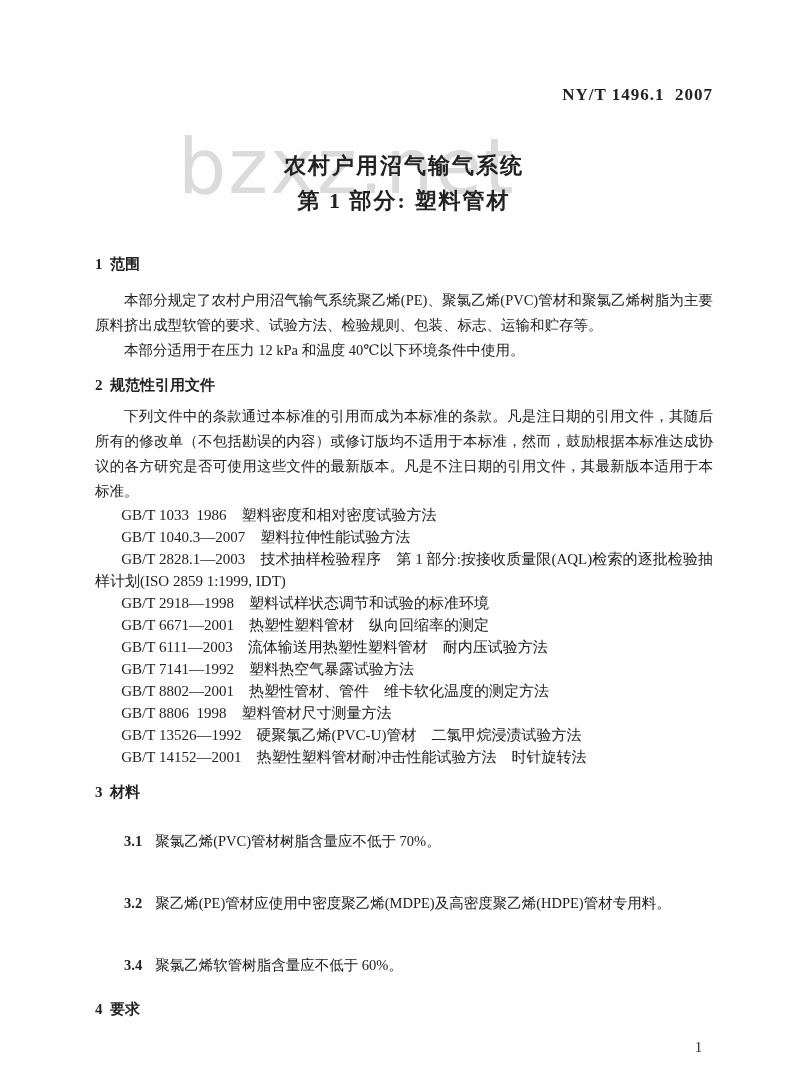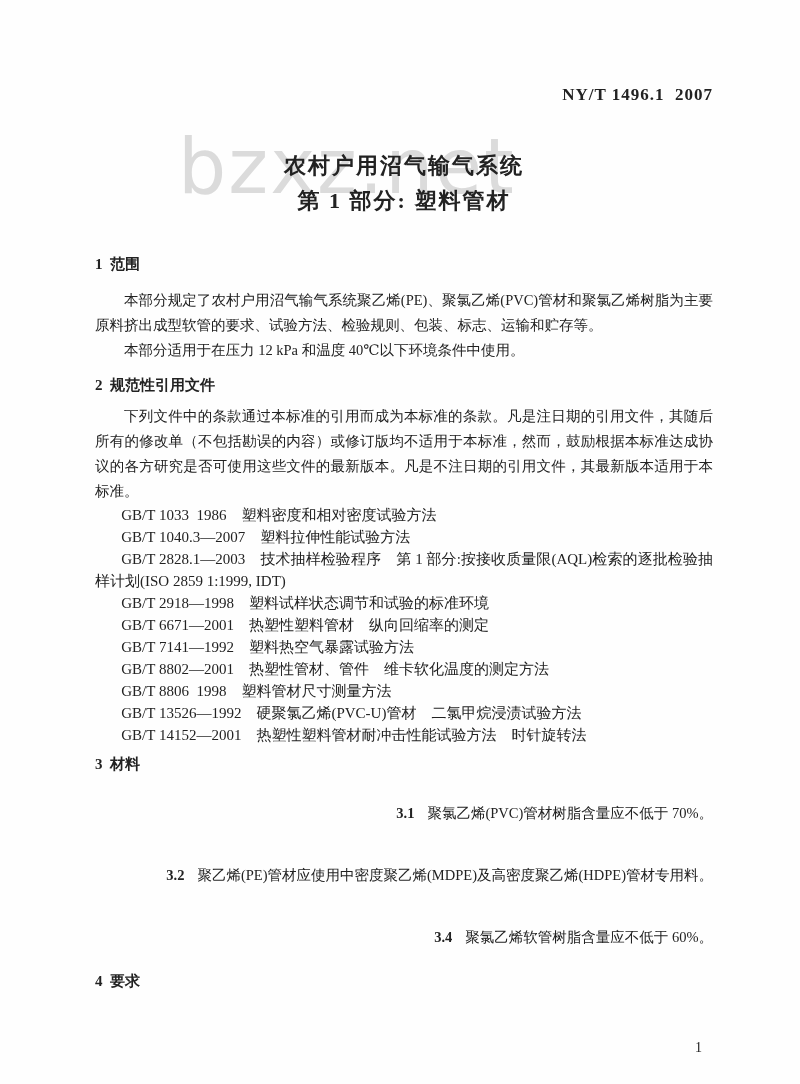--- a/index.html
+++ b/index.html
@@ -24,34 +24,34 @@
   }
   .title-block {
     margin-top:44px; text-align:center;
     font-weight:bold; font-size:22px; line-height:35px; letter-spacing:2px;
   }
   .sec-heading {
     font-weight:bold; font-size:15px; line-height:18px; white-space:pre;
   }
   .h-scope { margin-top:37px; }
   .h-refs  { margin-top:13px; }
-  .h-mat   { margin-top:9px; }
+  .h-mat   { margin-top:15px; }
   .h-req   { margin-top:7px; }
   .para {
     font-size:14.5px; line-height:25px; text-align:justify;
     text-indent:2em; white-space:pre-wrap;
   }
   .p-scope1 { margin-top:15px; }
   .p-intro  { margin-top:10px; }
   .ref-list { margin-top:0; }
   .ref {
     font-size:15px; line-height:22px; text-align:justify;
     text-indent:1.75em; white-space:pre-wrap;
   }
-  .clauses { margin-top:13px;text-align:right; }
+  .clauses { margin-top:13px; }
   .clause { font-size:14.5px; line-height:18px; margin-bottom:8px; white-space:pre-wrap; }
   .clause-no { font-weight:bold; margin-right:13px; }
   .c41 { margin-top:11px; }
   .page-number {
     position:absolute; right:98px; top:1040px; z-index:1;
     font-size:14px; line-height:16px;
   }
 </style>
 </head>
 <body>
@@ -75,20 +75,21 @@
 
     <div class="sec-heading h-refs">2  规范性引用文件</div>
     <div class="para p-intro">下列文件中的条款通过本标准的引用而成为本标准的条款。凡是注日期的引用文件，其随后所有的修改单（不包括勘误的内容）或修订版均不适用于本标准，然而，鼓励根据本标准达成协议的各方研究是否可使用这些文件的最新版本。凡是不注日期的引用文件，其最新版本适用于本标准。</div>
 
     <div class="ref-list">
       <div class="ref">GB/T 1033  1986　塑料密度和相对密度试验方法</div>
       <div class="ref">GB/T 1040.3—2007　塑料拉伸性能试验方法</div>
       <div class="ref">GB/T 2828.1—2003　技术抽样检验程序　第 1 部分:按接收质量限(AQL)检索的逐批检验抽样计划(ISO 2859 1:1999, IDT)</div>
       <div class="ref">GB/T 2918—1998　塑料试样状态调节和试验的标准环境</div>
       <div class="ref">GB/T 6671—2001　热塑性塑料管材　纵向回缩率的测定</div>
+      <div class="ref">GB/T 6111—2003　流体输送用热塑性塑料管材　耐内压试验方法</div>
       <div class="ref">GB/T 7141—1992　塑料热空气暴露试验方法</div>
       <div class="ref">GB/T 8802—2001　热塑性管材、管件　维卡软化温度的测定方法</div>
       <div class="ref">GB/T 8806  1998　塑料管材尺寸测量方法</div>
       <div class="ref">GB/T 13526—1992　硬聚氯乙烯(PVC-U)管材　二氯甲烷浸渍试验方法</div>
       <div class="ref">GB/T 14152—2001　热塑性塑料管材耐冲击性能试验方法　时针旋转法</div>
     </div>
 
     <div class="sec-heading h-mat">3  材料</div>
     <div class="clauses">
       <div class="clause">

